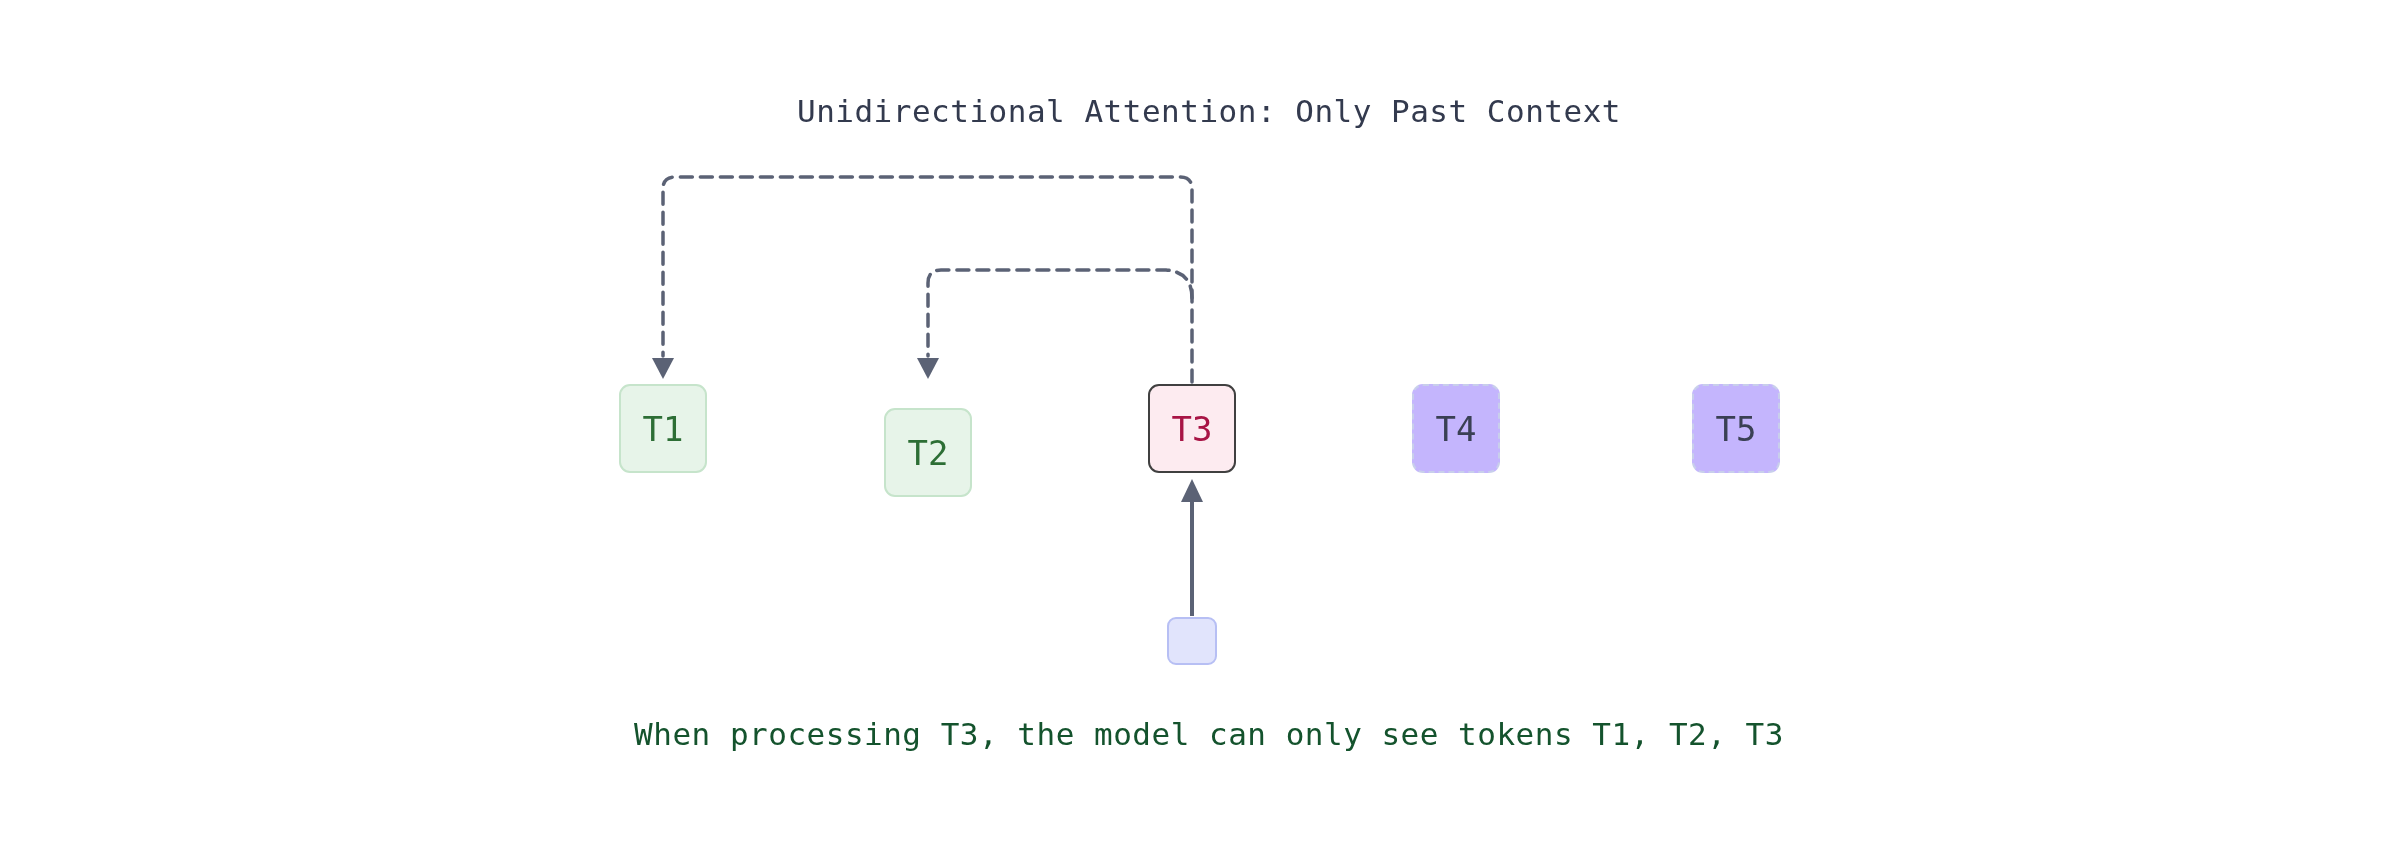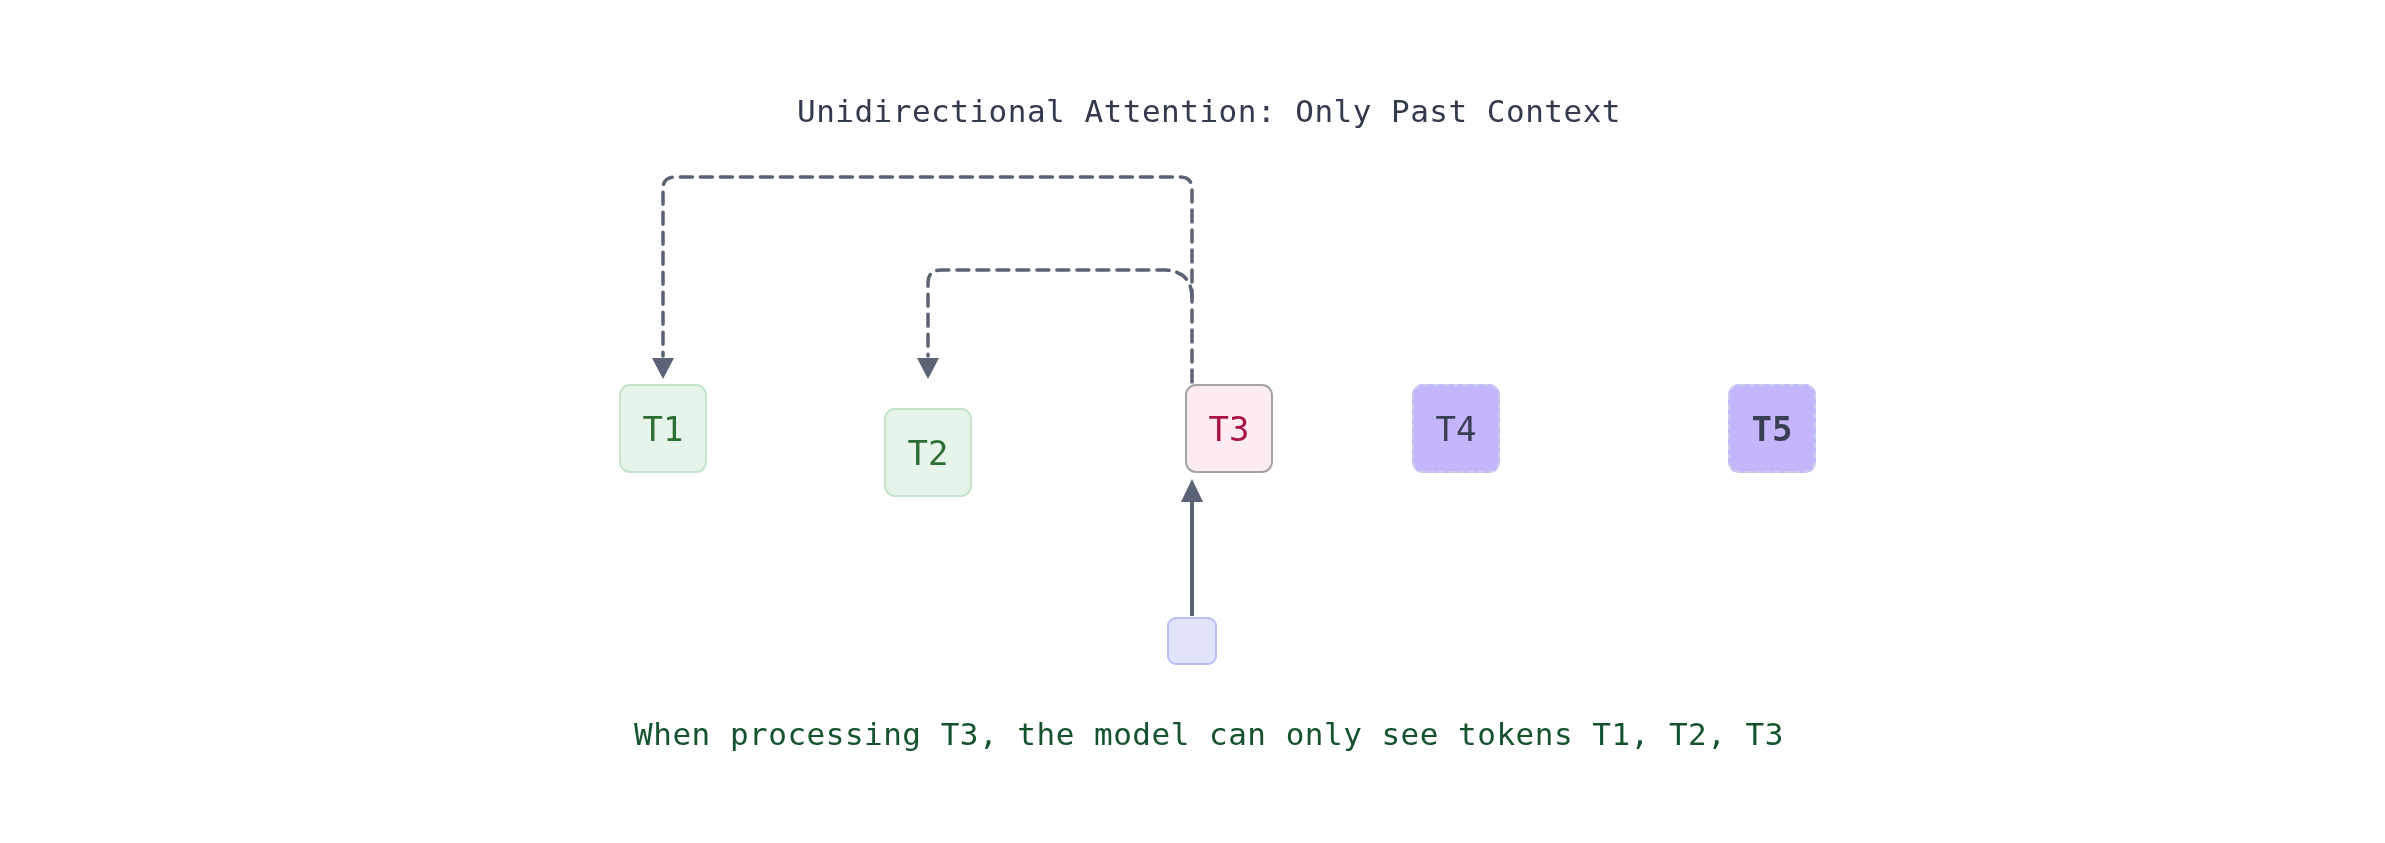--- a/index.html
+++ b/index.html
@@ -57,34 +57,33 @@
     justify-content: center;
     font-size: 34px;
   }
   .token-past {
     background: #e7f4e9;
     border: 2px solid #c6e4cb;
     color: #2d6e35;
   }
   .token-current {
     background: #fdebf0;
-    border: 2px solid #a3a3a3;
+    border: 2px solid #404040;
     color: #a81445;
-    margin-left: 37px;
   }
   .token-future {
     background: #c4b5fd;
     border: 2px dashed #c8cfeb;
     color: #3a4054;
   }
   .token-t1 { left: 619px; align-items: center; }
   .token-t2 { left: 884px; margin-top: 24px; }
   .token-t3 { left: 1148px; }
   .token-t4 { left: 1412px; }
-  .token-t5 { left: 1728px; font-weight: bold; }
+  .token-t5 { left: 1692px; }
   .input-box {
     position: absolute;
     left: 1167px;
     top: 617px;
     width: 50px;
     height: 48px;
     box-sizing: border-box;
     background: #e1e4fc;
     border: 2px solid #b7bff4;
     border-radius: 9px;

